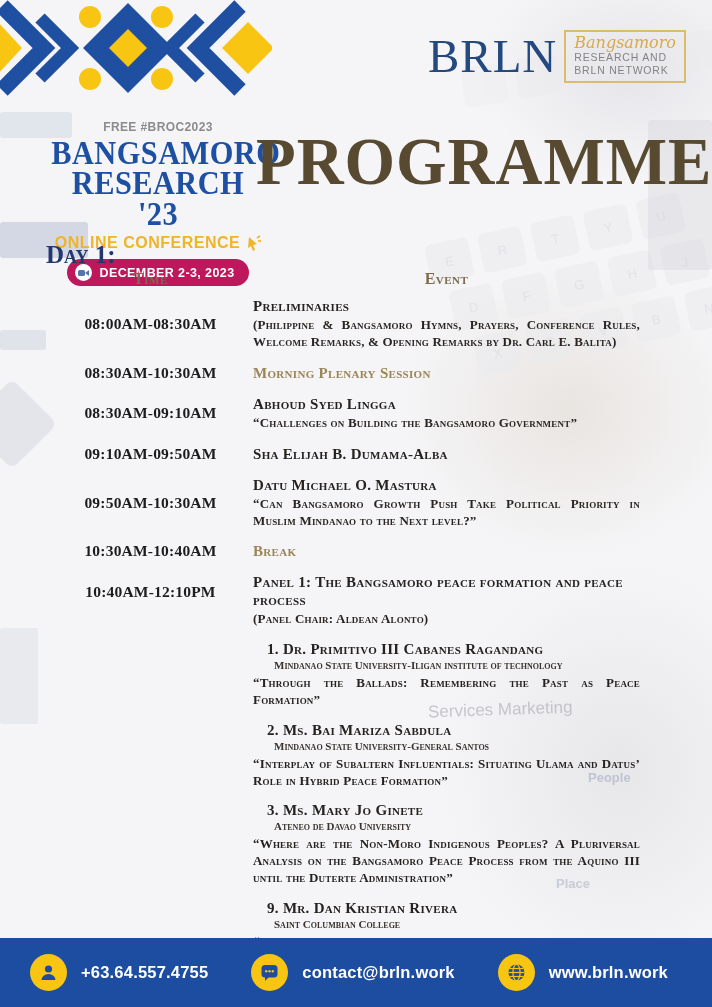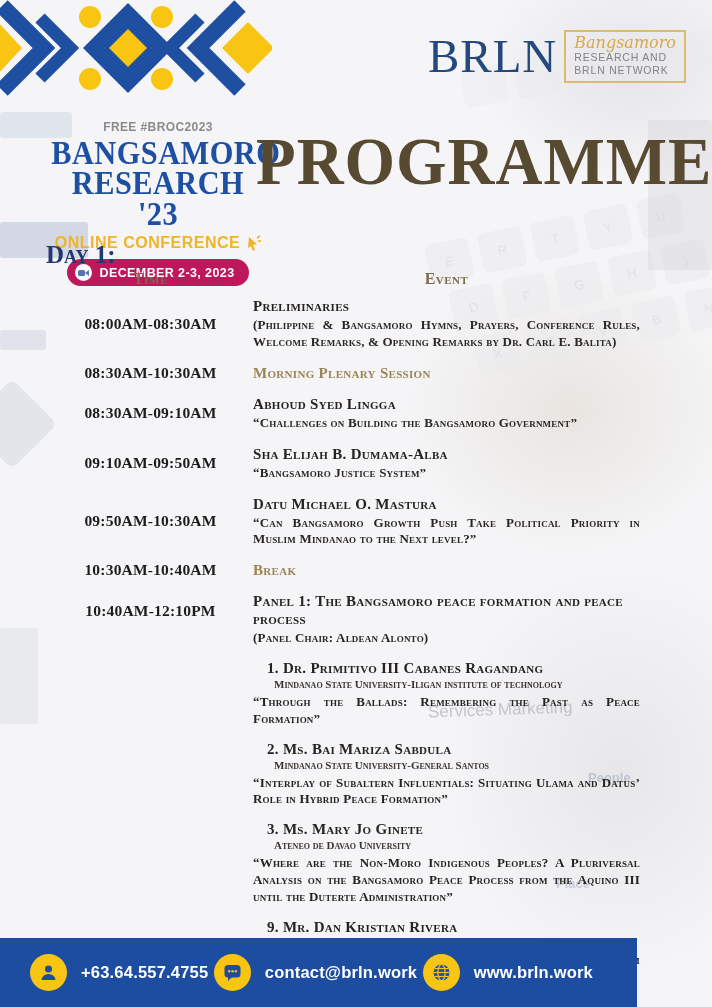--- a/index.html
+++ b/index.html
@@ -84,21 +84,21 @@
     text-align:justify;letter-spacing:.2px;margin-top:2px;color:#2a2522;}
   .panelist{margin-top:12px;}
   .p-name{font-size:15px;font-weight:bold;font-variant:small-caps;letter-spacing:.3px;
     padding-left:14px;line-height:1.2;}
   .p-affil{font-size:11px;font-weight:600;font-variant:small-caps;color:#3a332e;
     padding-left:21px;line-height:1.25;margin-top:1px;font-family:Liberation Serif, serif;}
   .p-quote{font-size:13px;font-weight:600;font-variant:small-caps;line-height:1.3;
     text-align:justify;letter-spacing:.2px;margin-top:2px;}
 
   
-  .footer{position:absolute;left:0;bottom:0;width:637px;height:69px;background:#1c4da1;
+  .footer{position:absolute;left:0;bottom:0;width:712px;height:69px;background:#1c4da1;
     display:flex;align-items:center;justify-content:space-between;padding:0 44px 0 30px;box-sizing:border-box;
     font-family:"Liberation Sans",sans-serif;}
   .f-item{display:flex;align-items:center;gap:14px;}
   .f-icon{width:37px;height:37px;border-radius:50%;background:#f9c513;
     display:flex;align-items:center;justify-content:center;flex-shrink:0;}
   .f-text{color:#fff;font-weight:bold;font-size:16.5px;letter-spacing:.2px;}
 </style>
 </head>
 <body>
 
@@ -226,21 +226,20 @@
           <div class="c-time">08:30AM-09:10AM</div>
           <div class="c-event">
             <div class="evt-title">Abhoud Syed Lingga</div>
             <div class="evt-quote">“Challenges on Building the Bangsamoro Government”</div>
           </div>
         </div>
         <div class="row">
           <div class="c-time">09:10AM-09:50AM</div>
           <div class="c-event">
             <div class="evt-title">Sha Elijah B. Dumama-Alba</div>
-            <div class="evt-quote">“Bangsamoro Justice System”</div>
           </div>
         </div>
         <div class="row">
           <div class="c-time">09:50AM-10:30AM</div>
           <div class="c-event">
             <div class="evt-title">Datu Michael O. Mastura</div>
             <div class="evt-quote">“Can Bangsamoro Growth Push Take Political Priority in Muslim Mindanao to the Next level?”</div>
           </div>
         </div>
         <div class="row">

